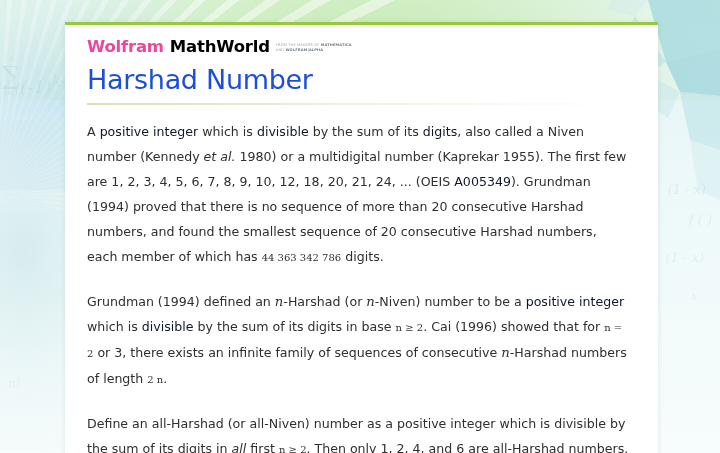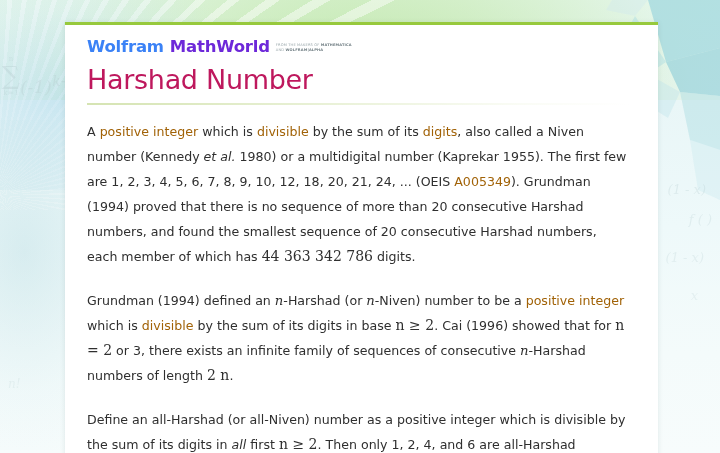--- a/index.html
+++ b/index.html
@@ -141,48 +141,48 @@
   
   .logo-row {
     display: flex;
     align-items: flex-end;
     gap: 6px;
     margin: 2px 0 0 4px;
   }
   .logo-wolfram {
     font-size: 16.5px;
     font-weight: bold;
-    color: #3b82f6;
+    color: #ec4899;
     letter-spacing: -0.2px;
     line-height: 1;
   }
   .logo-mathworld {
     font-size: 16.5px;
     font-weight: bold;
-    color: #6d28d9;
+    color: #000000;
     letter-spacing: -0.2px;
     line-height: 1;
   }
   .logo-tagline {
     font-size: 3.6px;
     line-height: 1.45;
     color: #9aa7ab;
     letter-spacing: 0.15px;
     padding-bottom: 2px;
     max-width: 118px;
     text-transform: uppercase;
   }
   .logo-tagline b { color: #6d7b80; }
 
   
   .page-title {
     margin: 8px 0 0 4px;
     font-size: 27px;
     font-weight: normal;
-    color: #be185d;
+    color: #1d4ed8;
     letter-spacing: -0.3px;
     line-height: 1.15;
   }
   .title-rule {
     margin: 8px 4px 0 4px;
     height: 2px;
     background: linear-gradient(90deg,
       rgba(206, 223, 165, 0.85) 0%,
       rgba(222, 234, 195, 0.65) 45%,
       rgba(241, 246, 228, 0.35) 80%,
@@ -193,33 +193,33 @@
   .body-copy {
     margin: 14px 4px 0 4px;
     color: #2f2f2f;
     font-size: 12.6px;
     line-height: 25px;
     text-align: left;
   }
   .body-copy p { margin: 0 0 19px 0; }
   .body-copy p:last-child { margin-bottom: 0; }
   a.mw-link {
-    color: #a16207;
+    color: #0f172a;
     text-decoration: none;
   }
   .it { font-style: italic; margin-top: 48px; }
   .mathvar {
     font-family: "DejaVu Serif", "Liberation Serif", serif;
     font-style: italic;
     font-size: 13.2px;
   }
   .mathnum {
     font-family: "DejaVu Serif", "Liberation Serif", serif;
     font-style: normal;
-    font-size: 14px;
+    font-size: 10px;
   }
 </style>
 </head>
 <body>
 
 <div id="page">
 
   <div class="bg-green-glow"></div>
   <div class="bg-rays"></div>
   <div class="bg-blue-left"></div>

